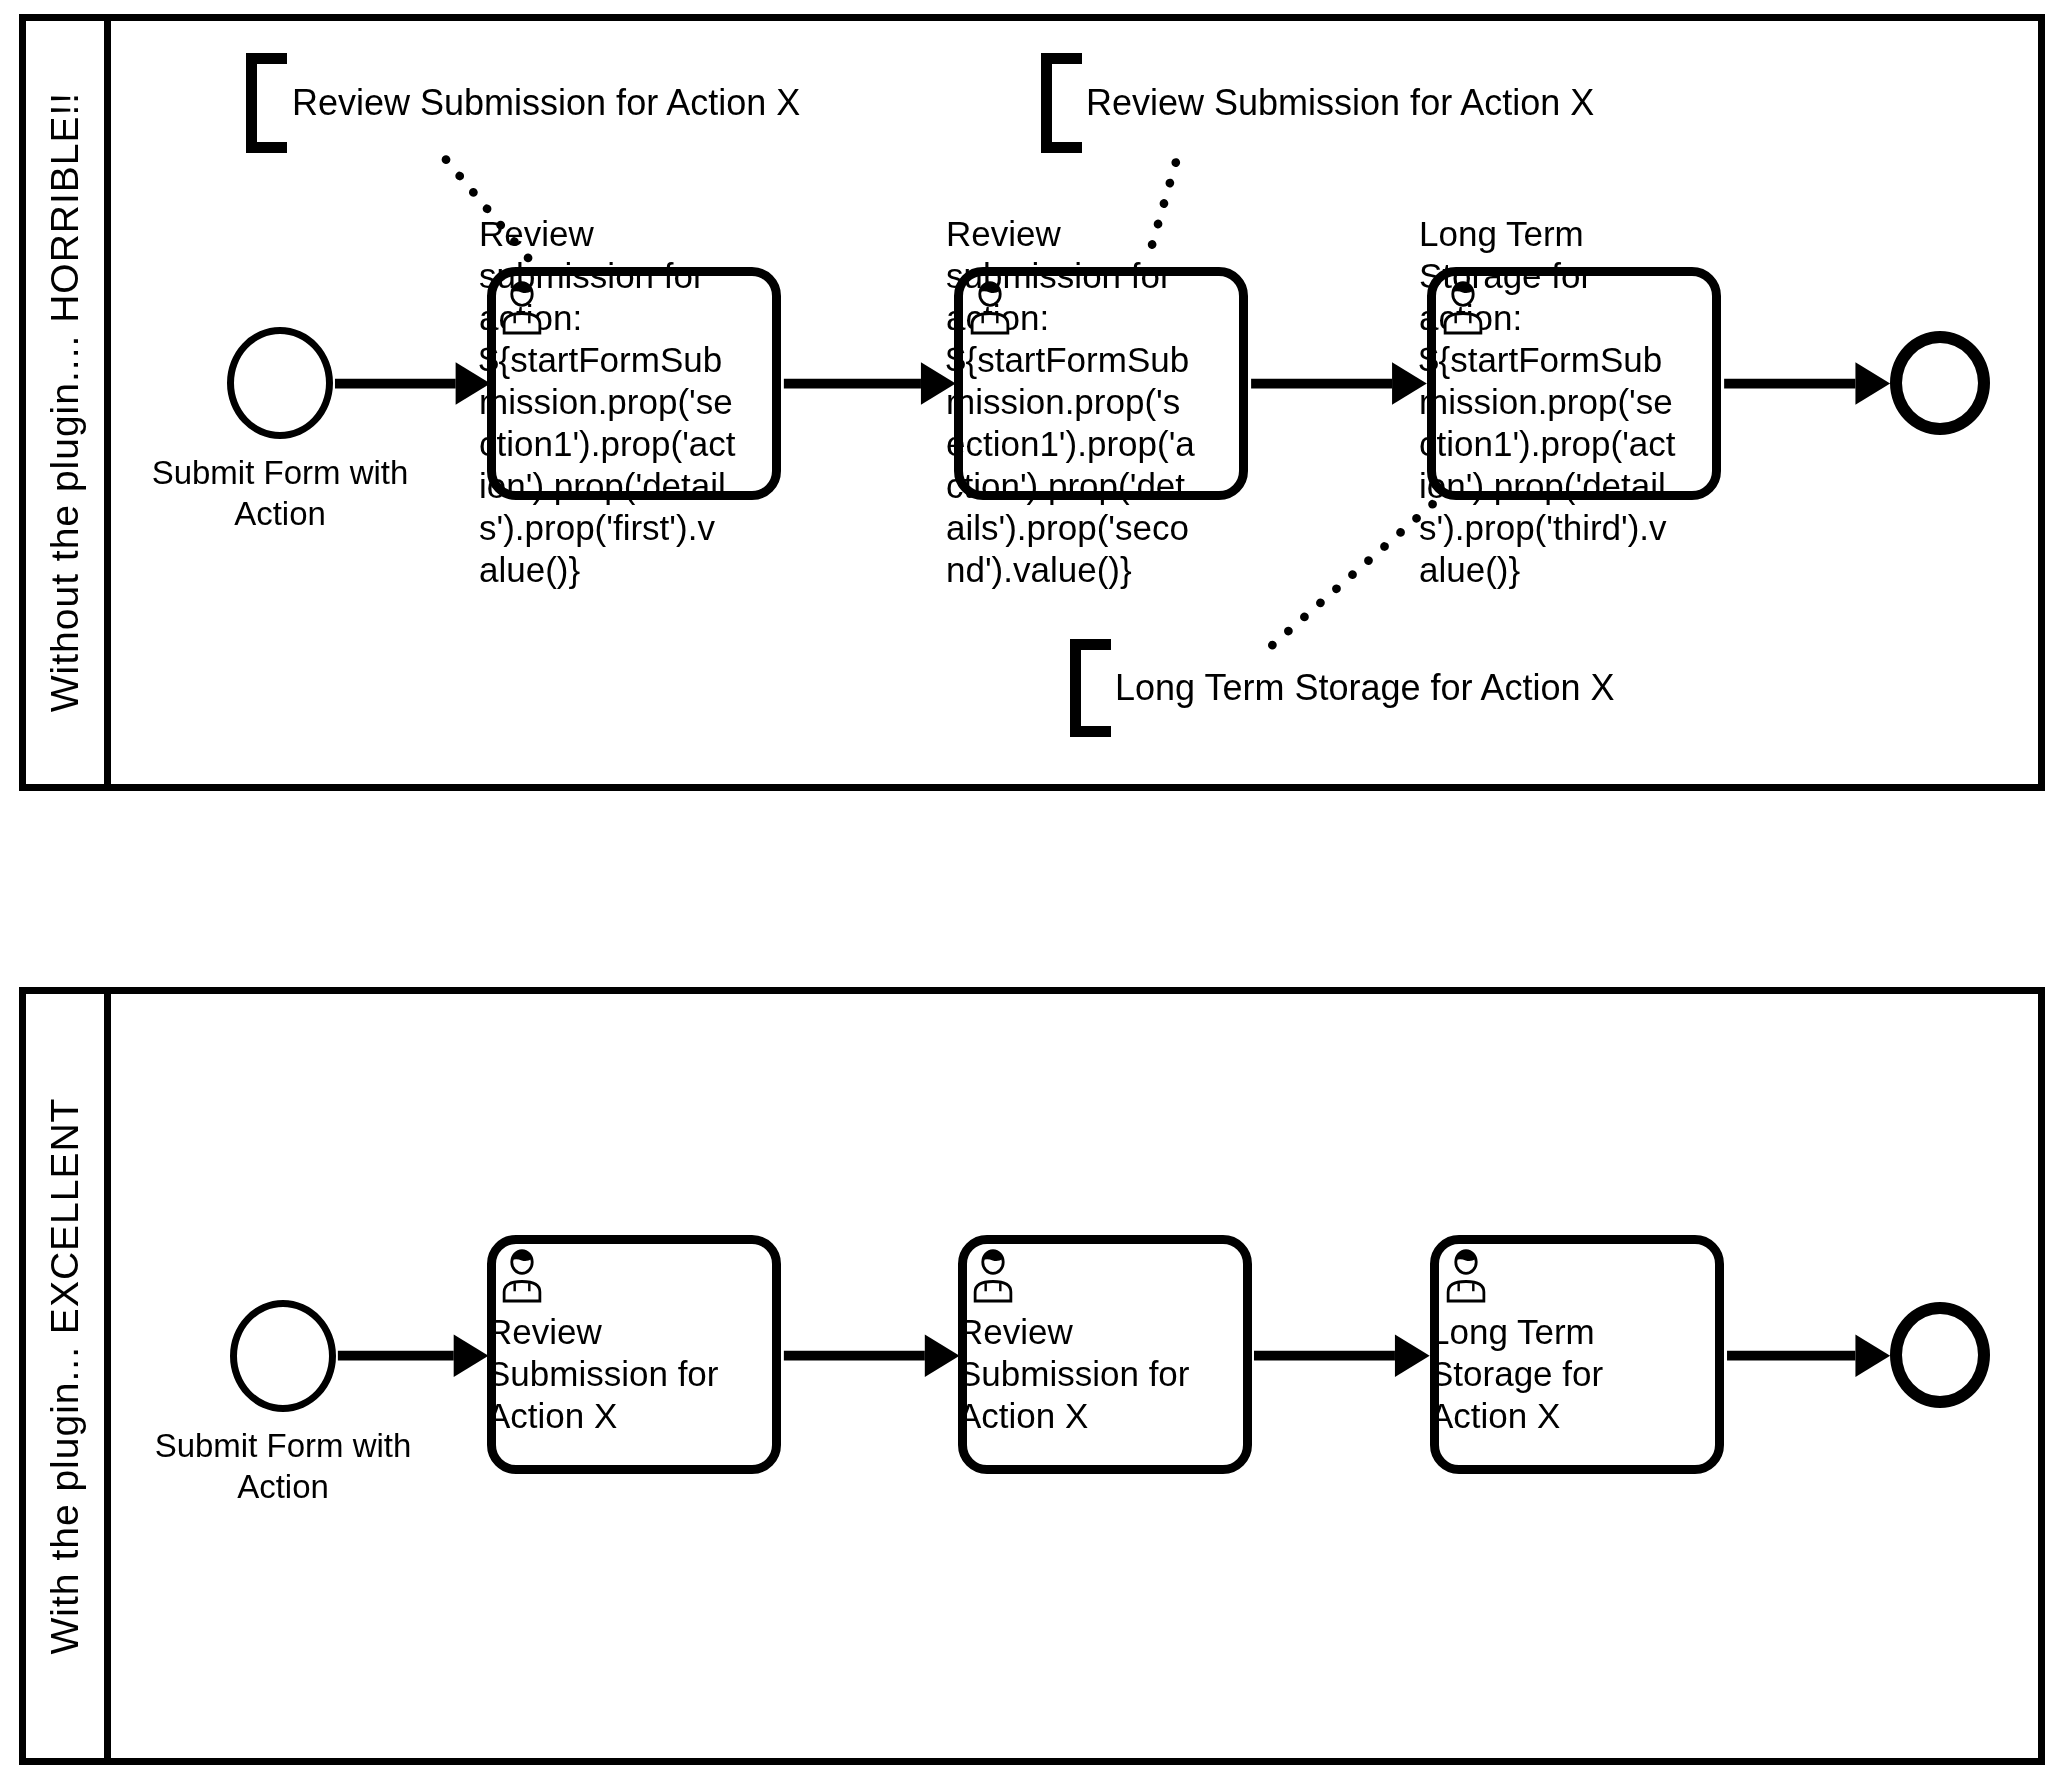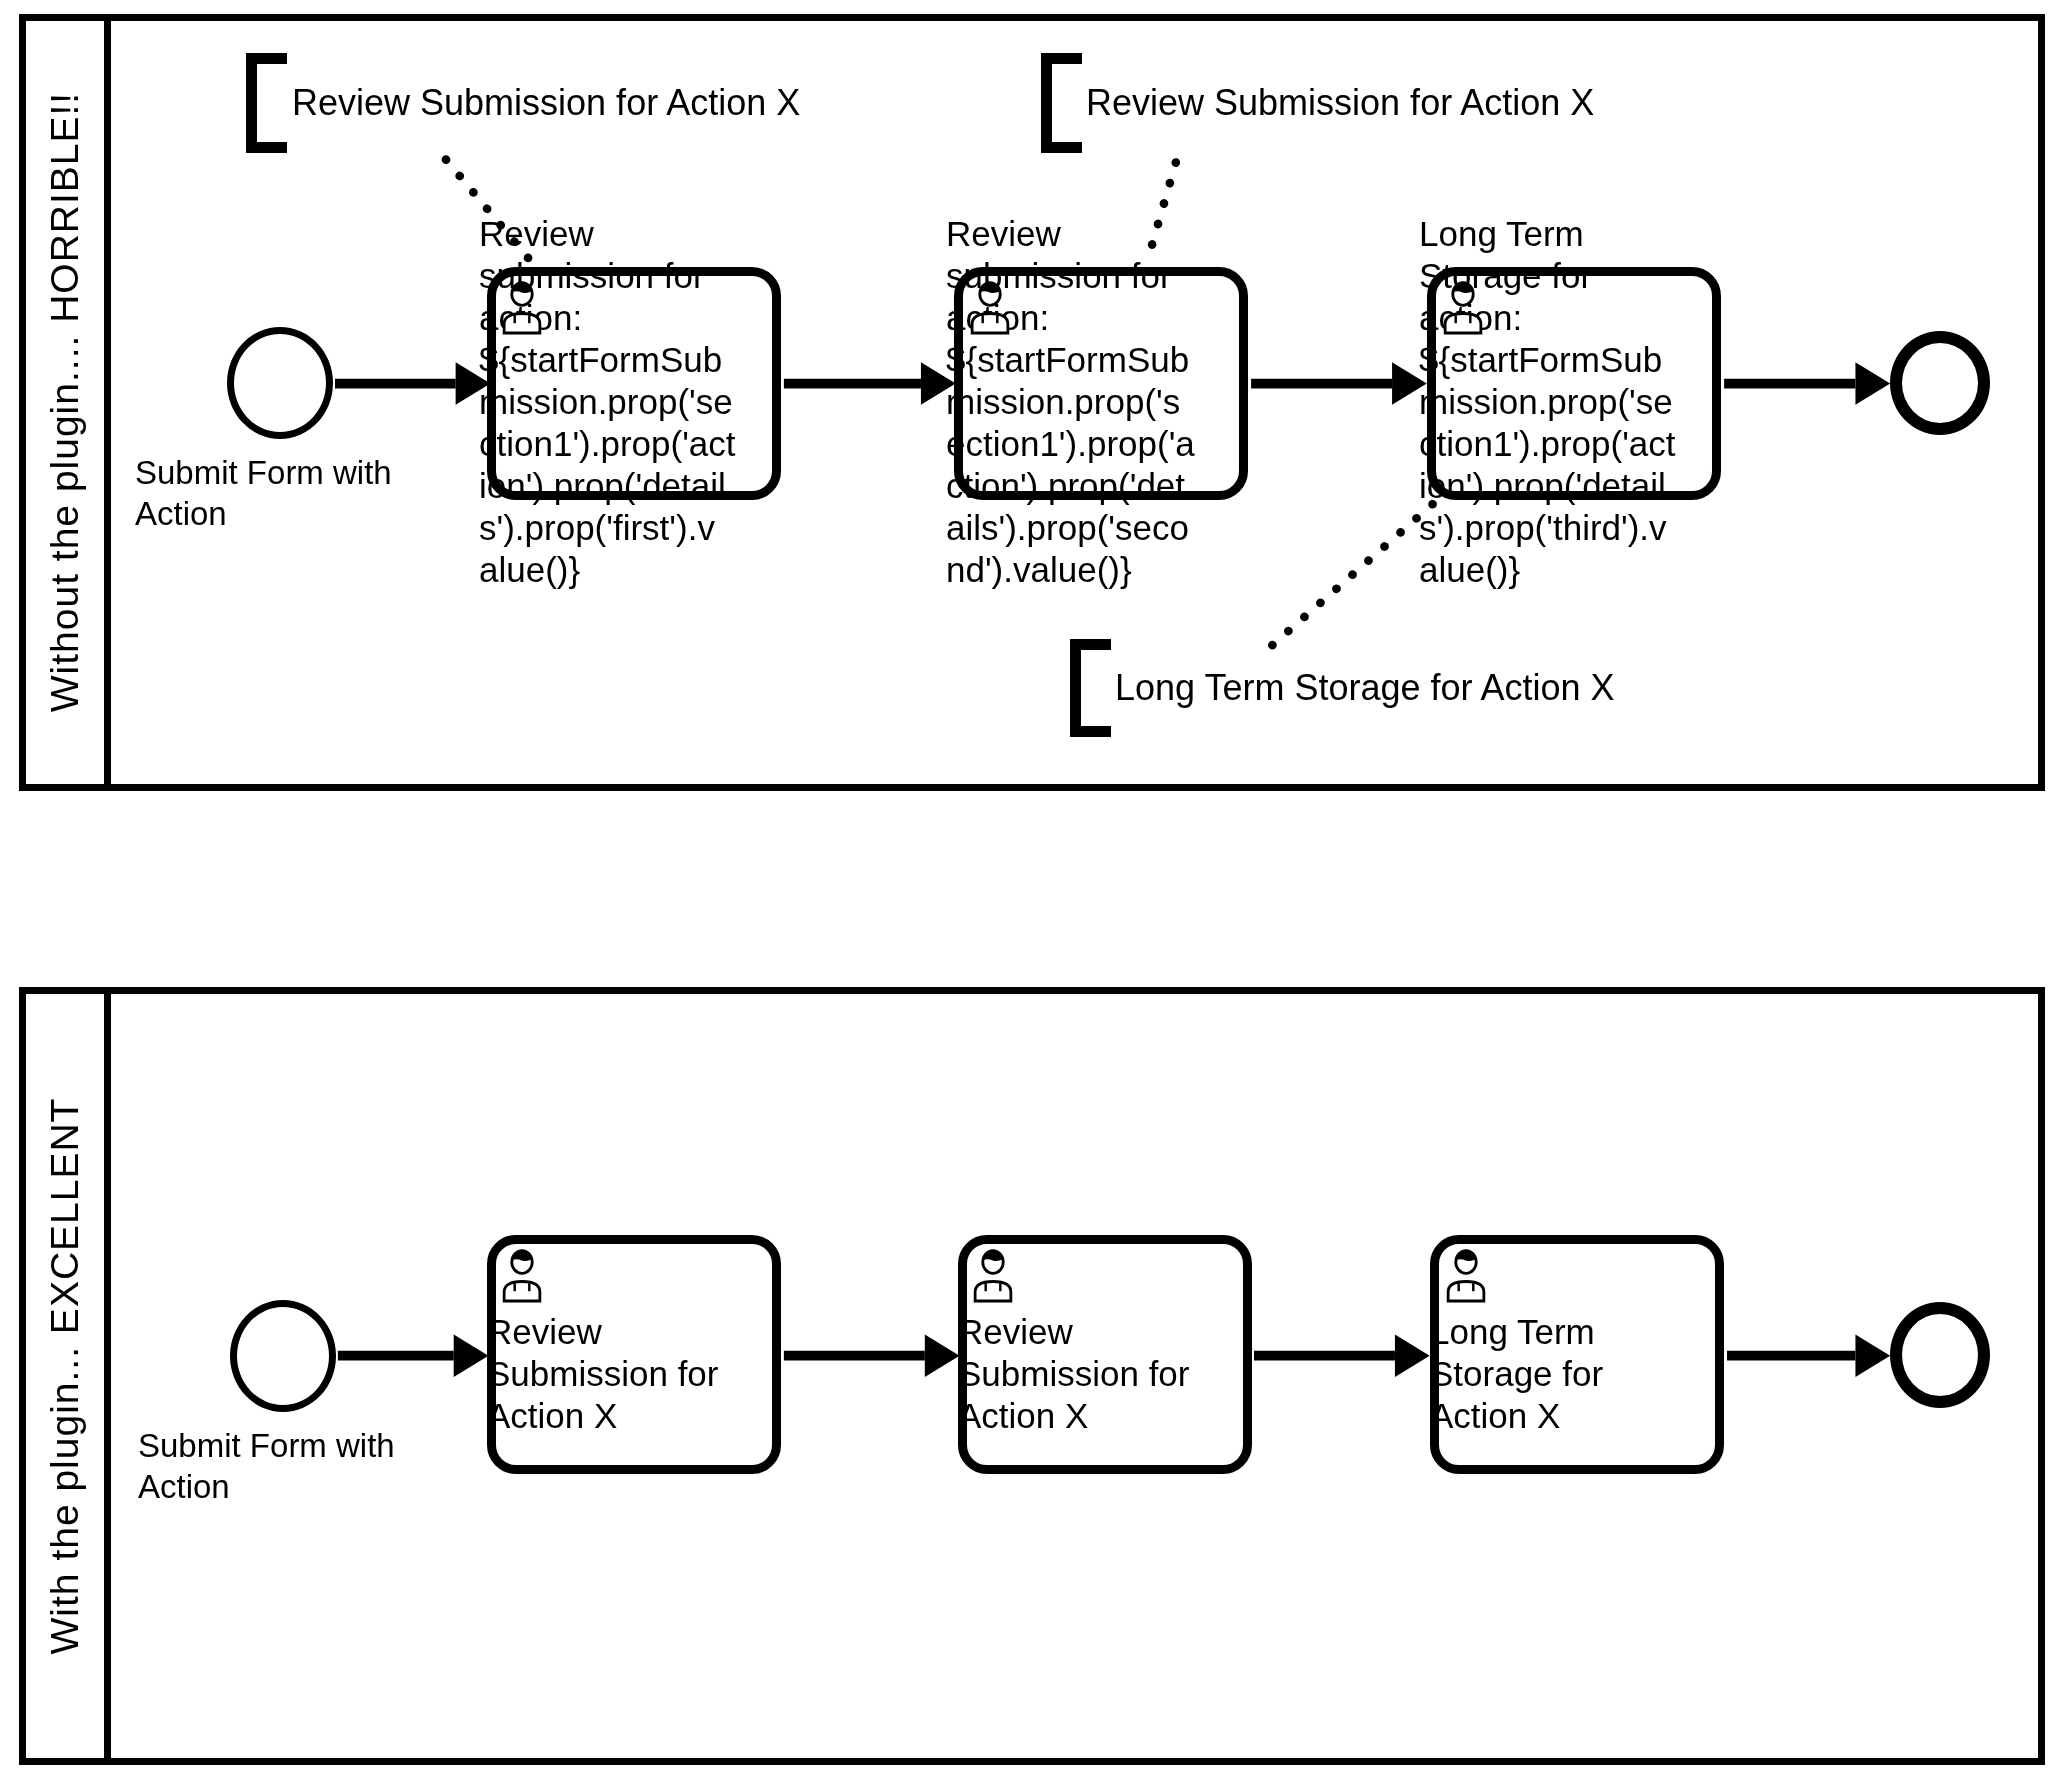--- a/index.html
+++ b/index.html
@@ -34,21 +34,21 @@
     position:absolute;font-size:35px;line-height:42px;text-align:left;
     white-space:pre-line;z-index:5;margin-top:20px;
   }
   .task-label-top{top:193px;width:309px;}
   .task-label-bottom{top:1291px;width:294px;}
   .task-icon{position:absolute;width:52px;height:60px;z-index:6;}
   .event{
     position:absolute;border-radius:50%;background:#fff;box-sizing:border-box;z-index:3;
   }
   .event-label{
-    position:absolute;font-size:33px;line-height:41px;text-align:left;
+    position:absolute;font-size:33px;line-height:41px;text-align:center;
     white-space:pre-line;z-index:5;
   }
   .ann-bracket{
     position:absolute;width:41px;box-sizing:border-box;z-index:4;
     border-left:11.6px solid #000;border-top:11.6px solid #000;border-bottom:11.6px solid #000;
   }
   .ann-text{
     position:absolute;font-size:36px;white-space:nowrap;z-index:5;
     display:flex;align-items:center;
   }

